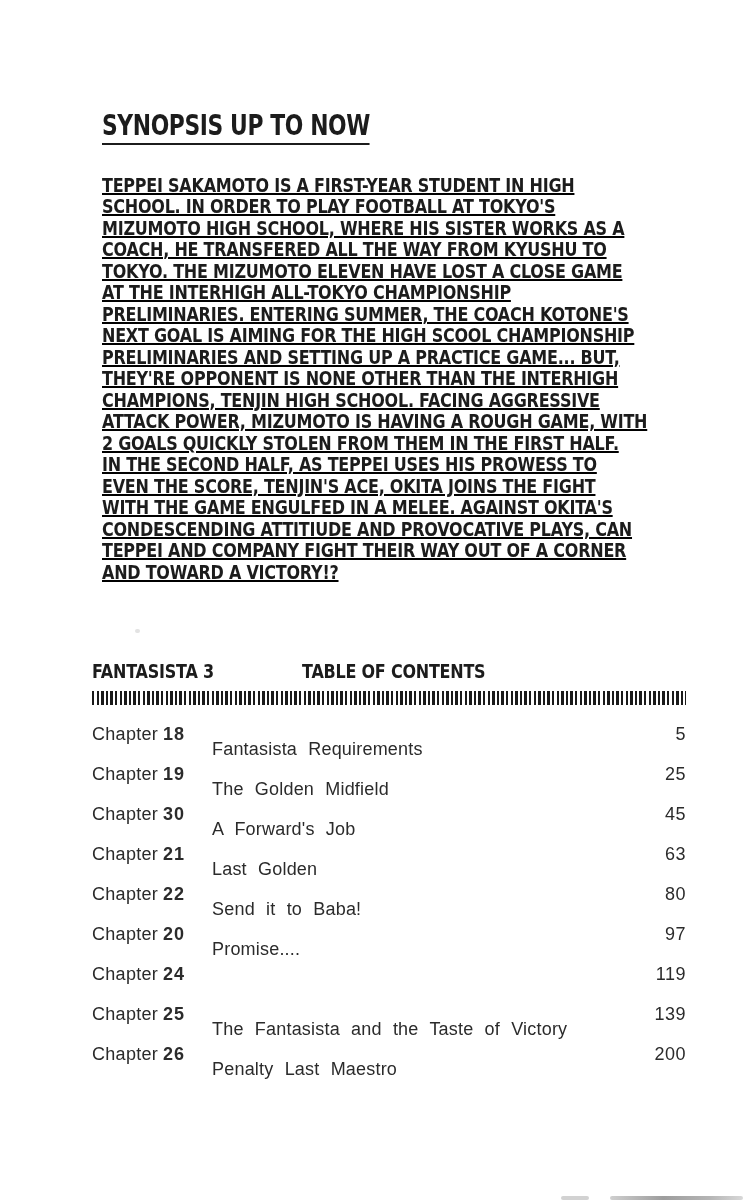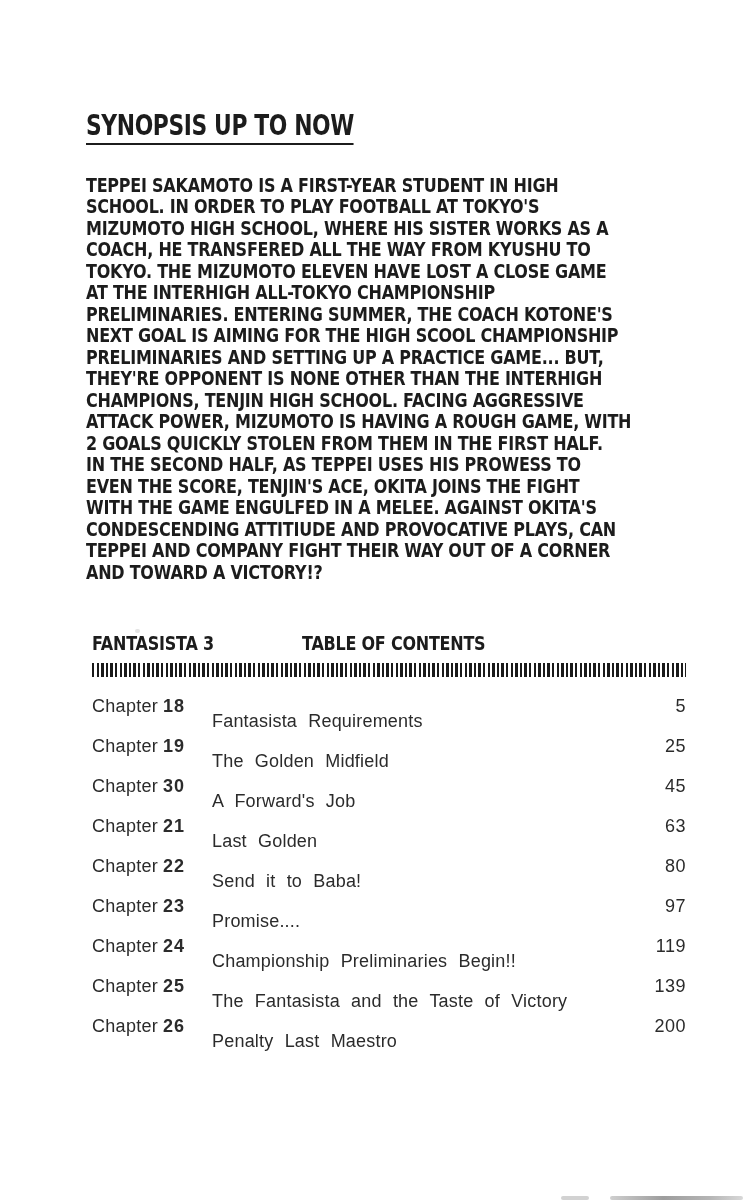--- a/index.html
+++ b/index.html
@@ -12,23 +12,24 @@
     width: 753px;
     height: 1200px;
     background: #ffffff;
     overflow: hidden;
     font-family: "DejaVu Sans", sans-serif;
   }
 
   
   .synopsis {
     position: absolute;
-    left: 86px;
+    left: 102px;
     top: 93px;
     width: 620px;
+    text-decoration: underline;
   }
   .synopsis-heading {
     display: inline-block;
     font-family: "DejaVu Sans", sans-serif;
     font-weight: bold;
     font-size: 28px;
     line-height: 28px;
     letter-spacing: -0.5px;
     color: #1c1c1c;
     border-bottom: 2px solid #1c1c1c;
@@ -48,21 +49,21 @@
     white-space: pre-line;
     transform: scaleX(0.80);
     transform-origin: left top;
     width: 125%;
   }
 
   
   .toc {
     position: absolute;
     left: 92px;
-    top: 632px;
+    top: 660px;
     width: 594px;
   }
   .toc-header {
     position: relative;
     height: 26px;
   }
   .toc-series-title,
   .toc-heading {
     position: absolute;
     top: 0;
@@ -219,29 +220,28 @@
 
       <div class="toc-row">
         <span class="toc-chapter-label">Chapter</span>
         <span class="toc-chapter-number">22</span>
         <span class="toc-chapter-title">Send it to Baba!</span>
         <span class="toc-page-number">80</span>
       </div>
 
       <div class="toc-row">
         <span class="toc-chapter-label">Chapter</span>
-        <span class="toc-chapter-number">23</span>
+        <span class="toc-chapter-number">20</span>
         <span class="toc-chapter-title">Promise....</span>
         <span class="toc-page-number">97</span>
       </div>
 
       <div class="toc-row">
         <span class="toc-chapter-label">Chapter</span>
         <span class="toc-chapter-number">24</span>
-        <span class="toc-chapter-title">Championship Preliminaries Begin!!</span>
         <span class="toc-page-number">119</span>
       </div>
 
       <div class="toc-row">
         <span class="toc-chapter-label">Chapter</span>
         <span class="toc-chapter-number">25</span>
         <span class="toc-chapter-title">The Fantasista and the Taste of Victory</span>
         <span class="toc-page-number">139</span>
       </div>
 

